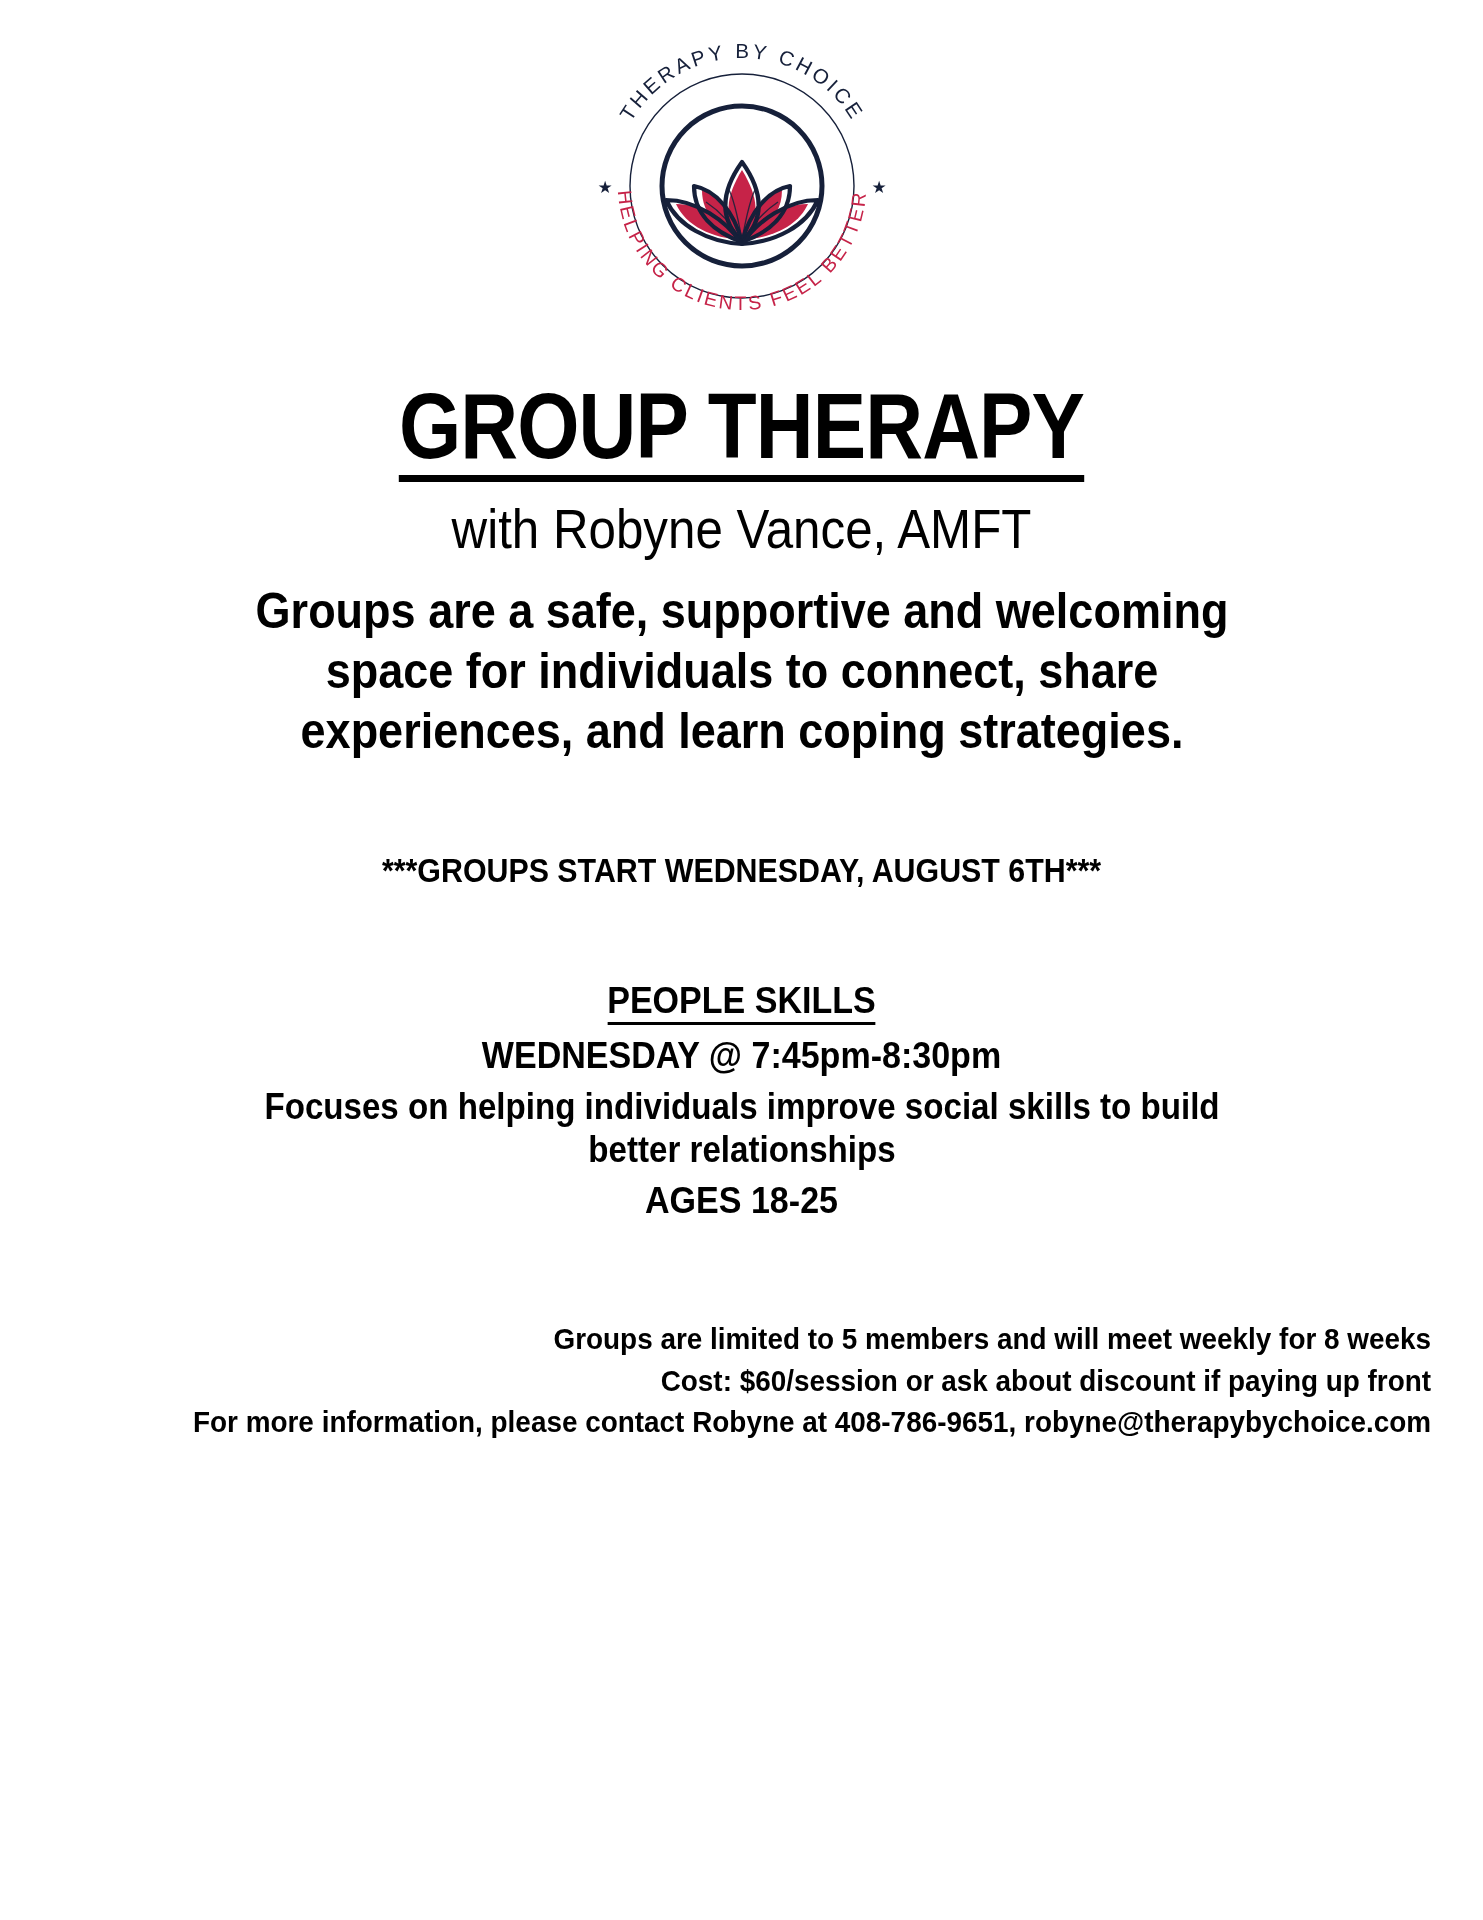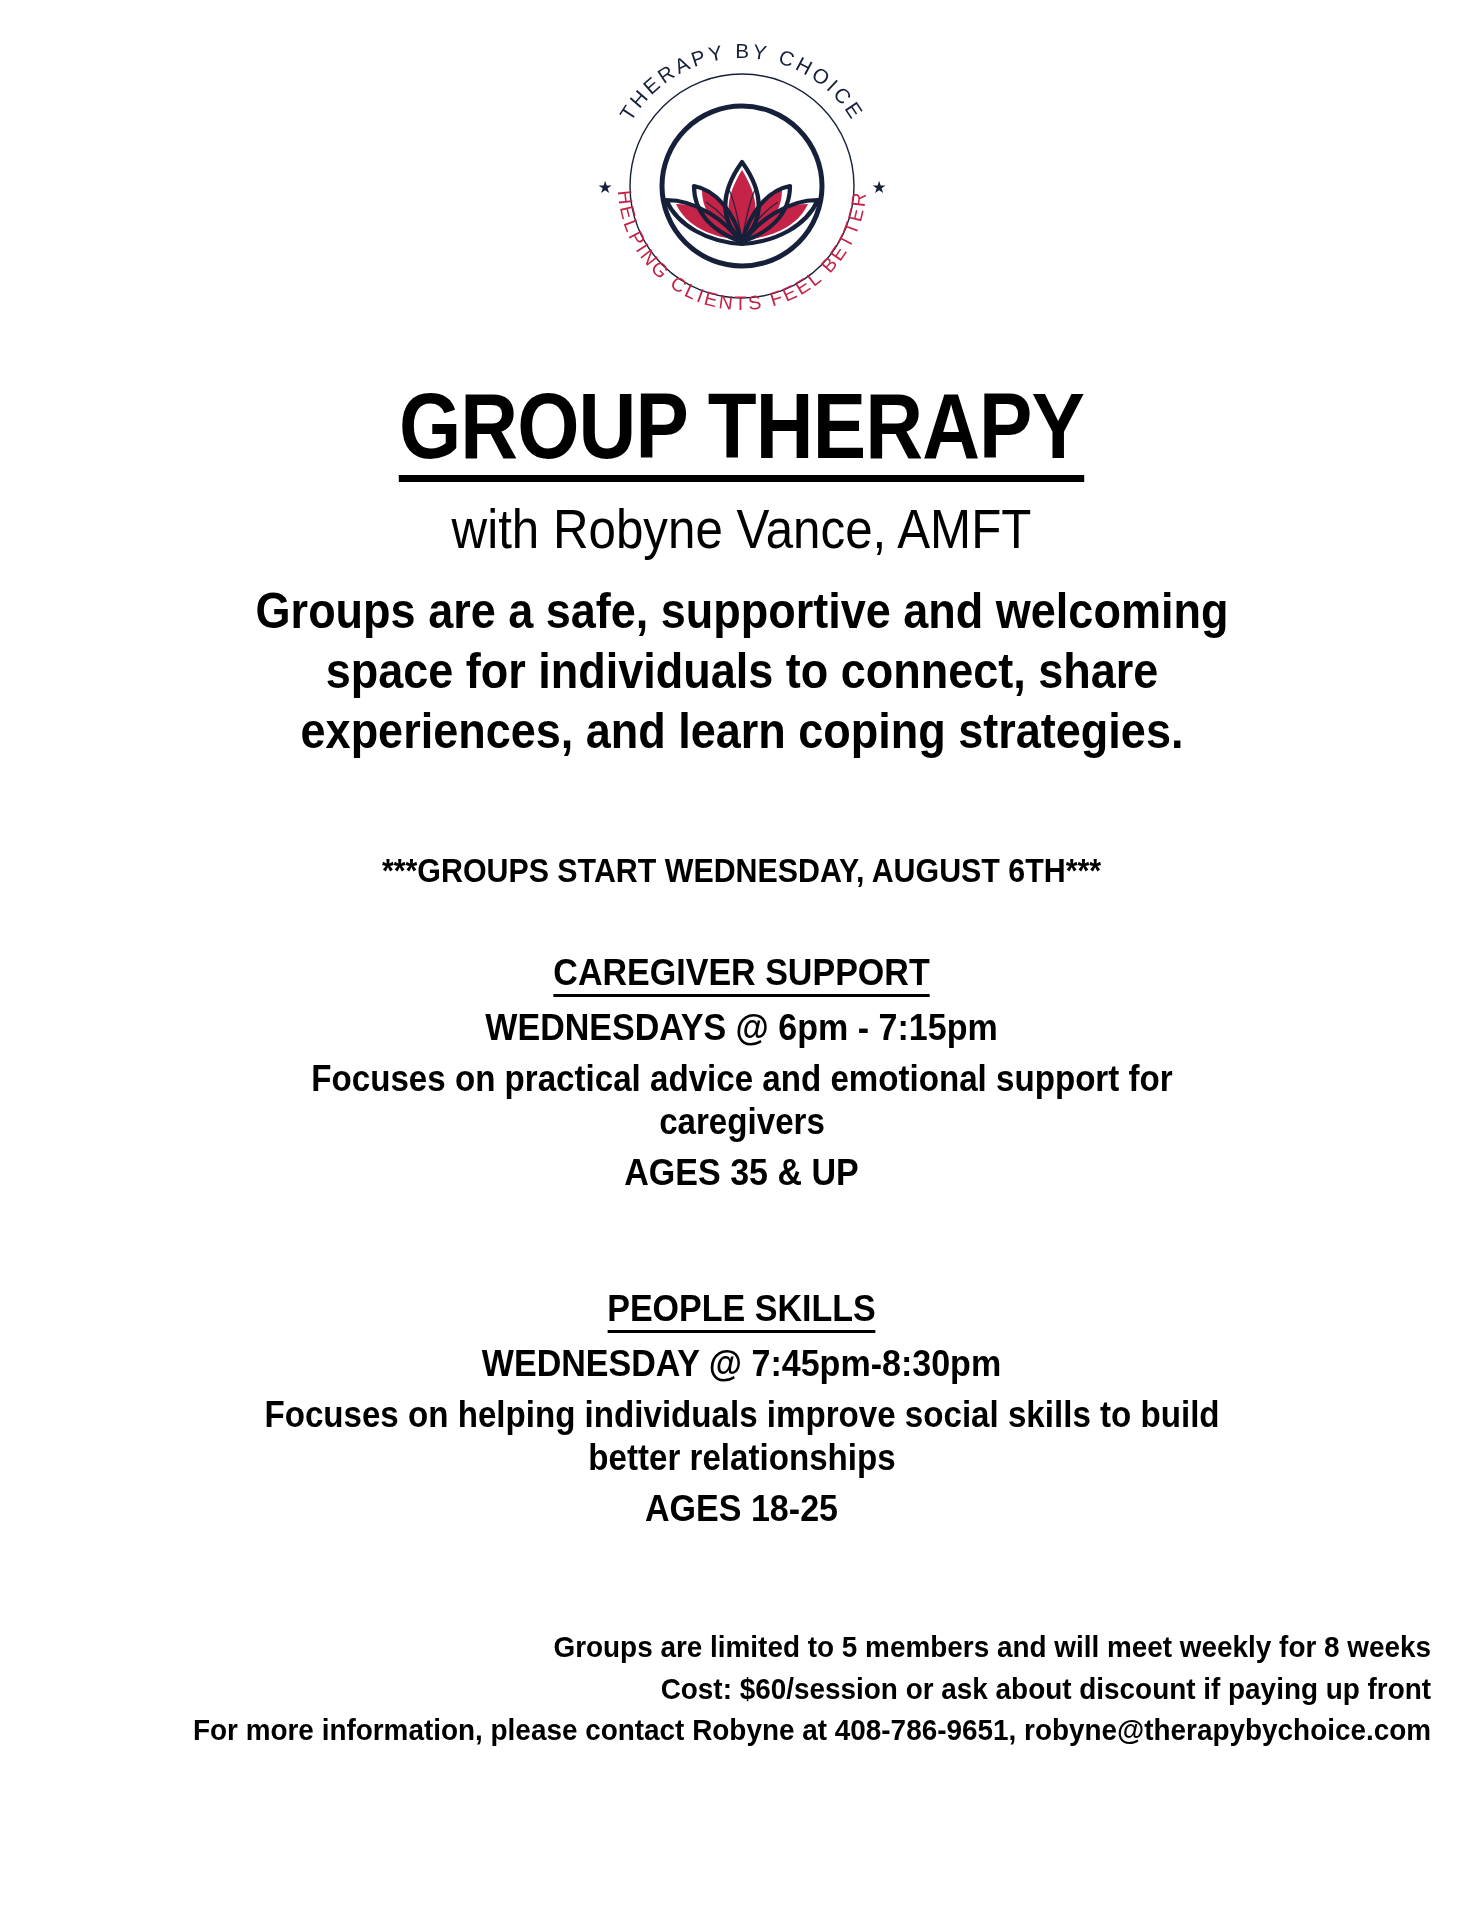--- a/index.html
+++ b/index.html
@@ -196,28 +196,20 @@
   <div class="title">
     <span class="title-underline-holder">GROUP THERAPY</span>
   </div>
 
   <div class="subtitle">with Robyne Vance, AMFT</div>
 
   <div class="lede">Groups are a safe, supportive and welcoming space for individuals to connect, share experiences, and learn coping strategies.</div>
 
   <div class="start-banner">***GROUPS START WEDNESDAY, AUGUST 6TH***</div>
 
-  <div class="group-block">
-    <div class="group-name">
-      <span>CAREGIVER SUPPORT</span>
-    </div>
-    <div class="group-time">WEDNESDAYS @ 6pm - 7:15pm</div>
-    <div class="group-desc">Focuses on practical advice and emotional support for caregivers</div>
-    <div class="group-ages">AGES 35 &amp; UP</div>
-  </div>
 
   <div class="group-block second">
     <div class="group-name">
       <span>PEOPLE SKILLS </span>
     </div>
     <div class="group-time">WEDNESDAY @ 7:45pm-8:30pm</div>
     <div class="group-desc">Focuses on helping individuals improve social skills to build better relationships</div>
     <div class="group-ages">AGES 18-25</div>
   </div>
 

